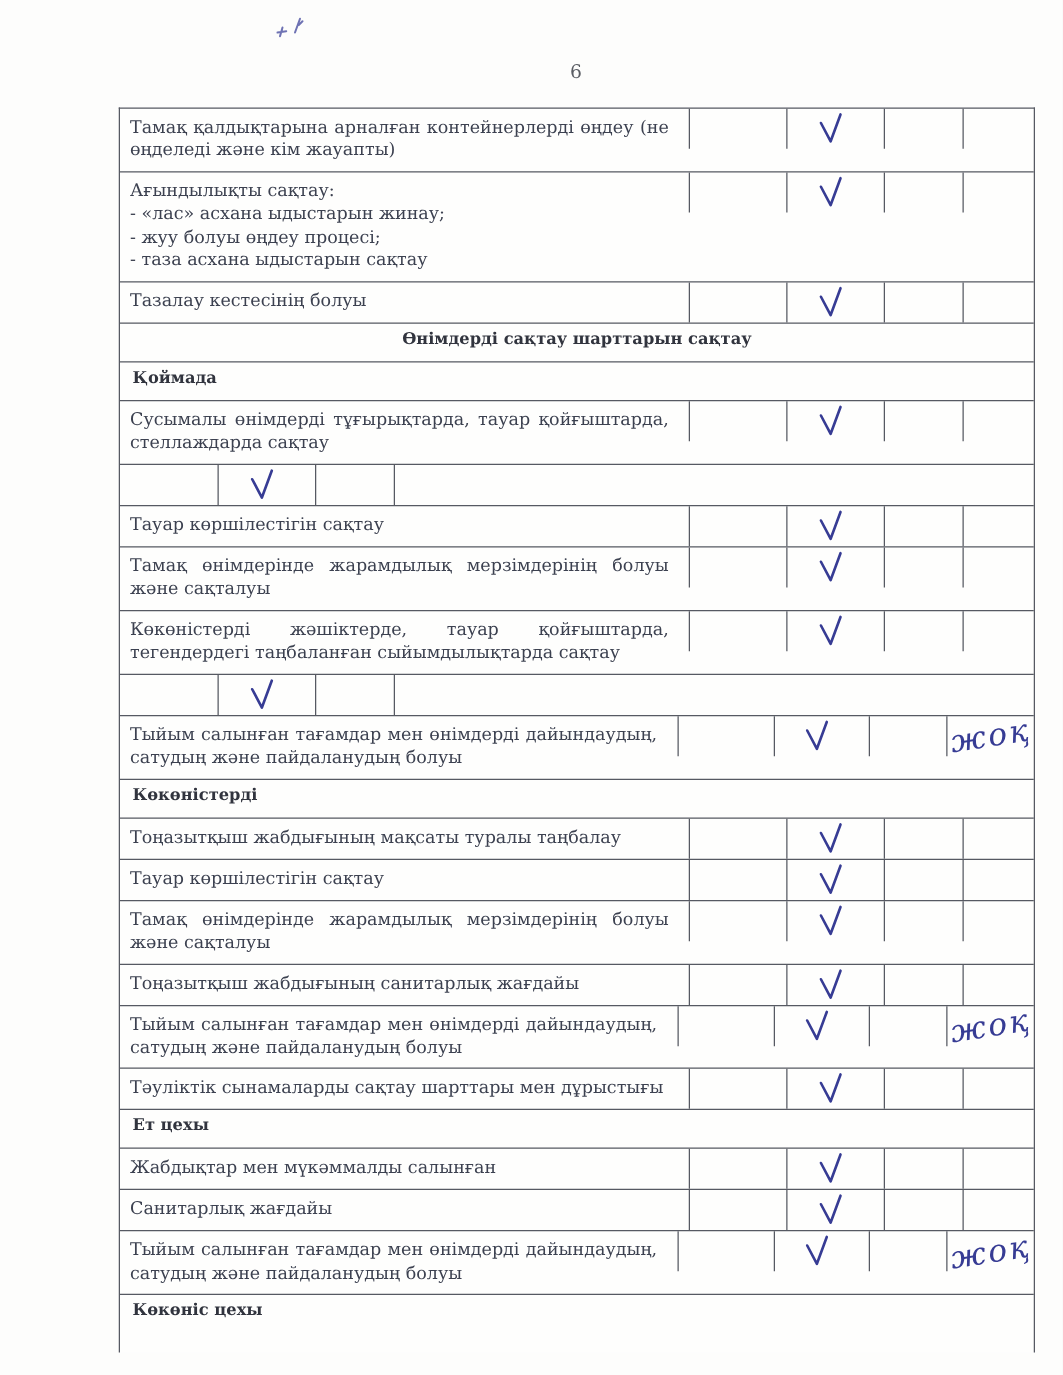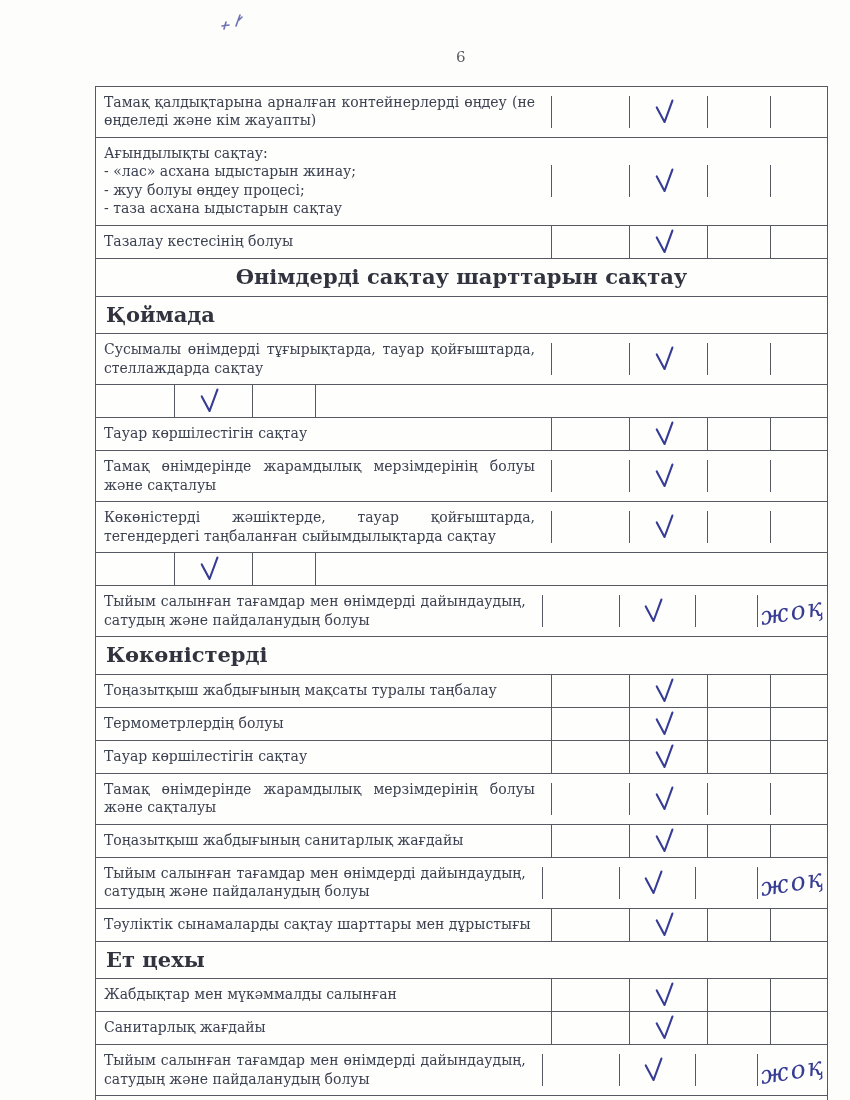--- a/index.html
+++ b/index.html
@@ -39,21 +39,21 @@
     top:86px;left:95px;
     width:733px;
     border:1.6px solid var(--border);
     border-bottom:none;
     box-sizing:border-box;
     background:#fefefd;
   }
   .row{
     display:flex;
     border-bottom:1.5px solid var(--border);
-    align-items:center;
+    align-items:flex-start;
     gap:8px;
   }
   .row:last-child{min-height:46px;border-bottom:none;}
   .cell{
     box-sizing:border-box;
     padding:6px 8px 7px 8px;
     font-size:14px;
     line-height:1.32;
     color:var(--text);
     text-align:justify;
@@ -64,21 +64,21 @@
   .c-text{width:447px;}
   .c-a{width:70px;}
   .c-b{width:70px;display:flex;align-items:center;justify-content:center;padding:2px;}
   .c-c{width:55px;}
   .c-d{flex:1;display:flex;align-items:center;justify-content:center;padding:2px;overflow:visible;}
   .row.sec .cell,
   .row.sec-center .cell{
     width:100%;
     font-weight:bold;
     color:#31343e;
-    font-size:21px;
+    font-size:13px;
     min-height:30px;
     padding:4px 10px 5px 10px;
   }
   .row.sec-center .cell{text-align:center;}
   .row.sec .cell{text-align:left;}
   .checkmark{transform:rotate(-3deg);}
   .hand{
     font-style:italic;
     font-size:25px;
     color:var(--ink);
@@ -206,29 +206,20 @@
       <div class="row">
         <div class="cell c-text">Тоңазытқыш жабдығының мақсаты туралы таңбалау</div>
         <div class="cell c-a"></div>
         <div class="cell c-b"><svg class="checkmark" width="21" height="26" viewBox="0 0 21 26">
             <path d="M3 8 L10 23 L19 2" fill="none" stroke="#373c94" stroke-width="2.1" stroke-linecap="round" stroke-linejoin="round"></path>
           </svg></div>
         <div class="cell c-c"></div>
         <div class="cell c-d"></div>
       </div>
       <div class="row">
-        <div class="cell c-text">Термометрлердің болуы</div>
-        <div class="cell c-a"></div>
-        <div class="cell c-b"><svg class="checkmark" width="21" height="26" viewBox="0 0 21 26">
-            <path d="M3 8 L10 23 L19 2" fill="none" stroke="#373c94" stroke-width="2.1" stroke-linecap="round" stroke-linejoin="round"></path>
-          </svg></div>
-        <div class="cell c-c"></div>
-        <div class="cell c-d"></div>
-      </div>
-      <div class="row">
         <div class="cell c-text">Тауар көршілестігін сақтау</div>
         <div class="cell c-a"></div>
         <div class="cell c-b"><svg class="checkmark" width="21" height="26" viewBox="0 0 21 26">
             <path d="M3 8 L10 23 L19 2" fill="none" stroke="#373c94" stroke-width="2.1" stroke-linecap="round" stroke-linejoin="round"></path>
           </svg></div>
         <div class="cell c-c"></div>
         <div class="cell c-d"></div>
       </div>
       <div class="row">
         <div class="cell c-text">Тамақ өнімдерінде жарамдылық мерзімдерінің болуы және сақталуы</div>

